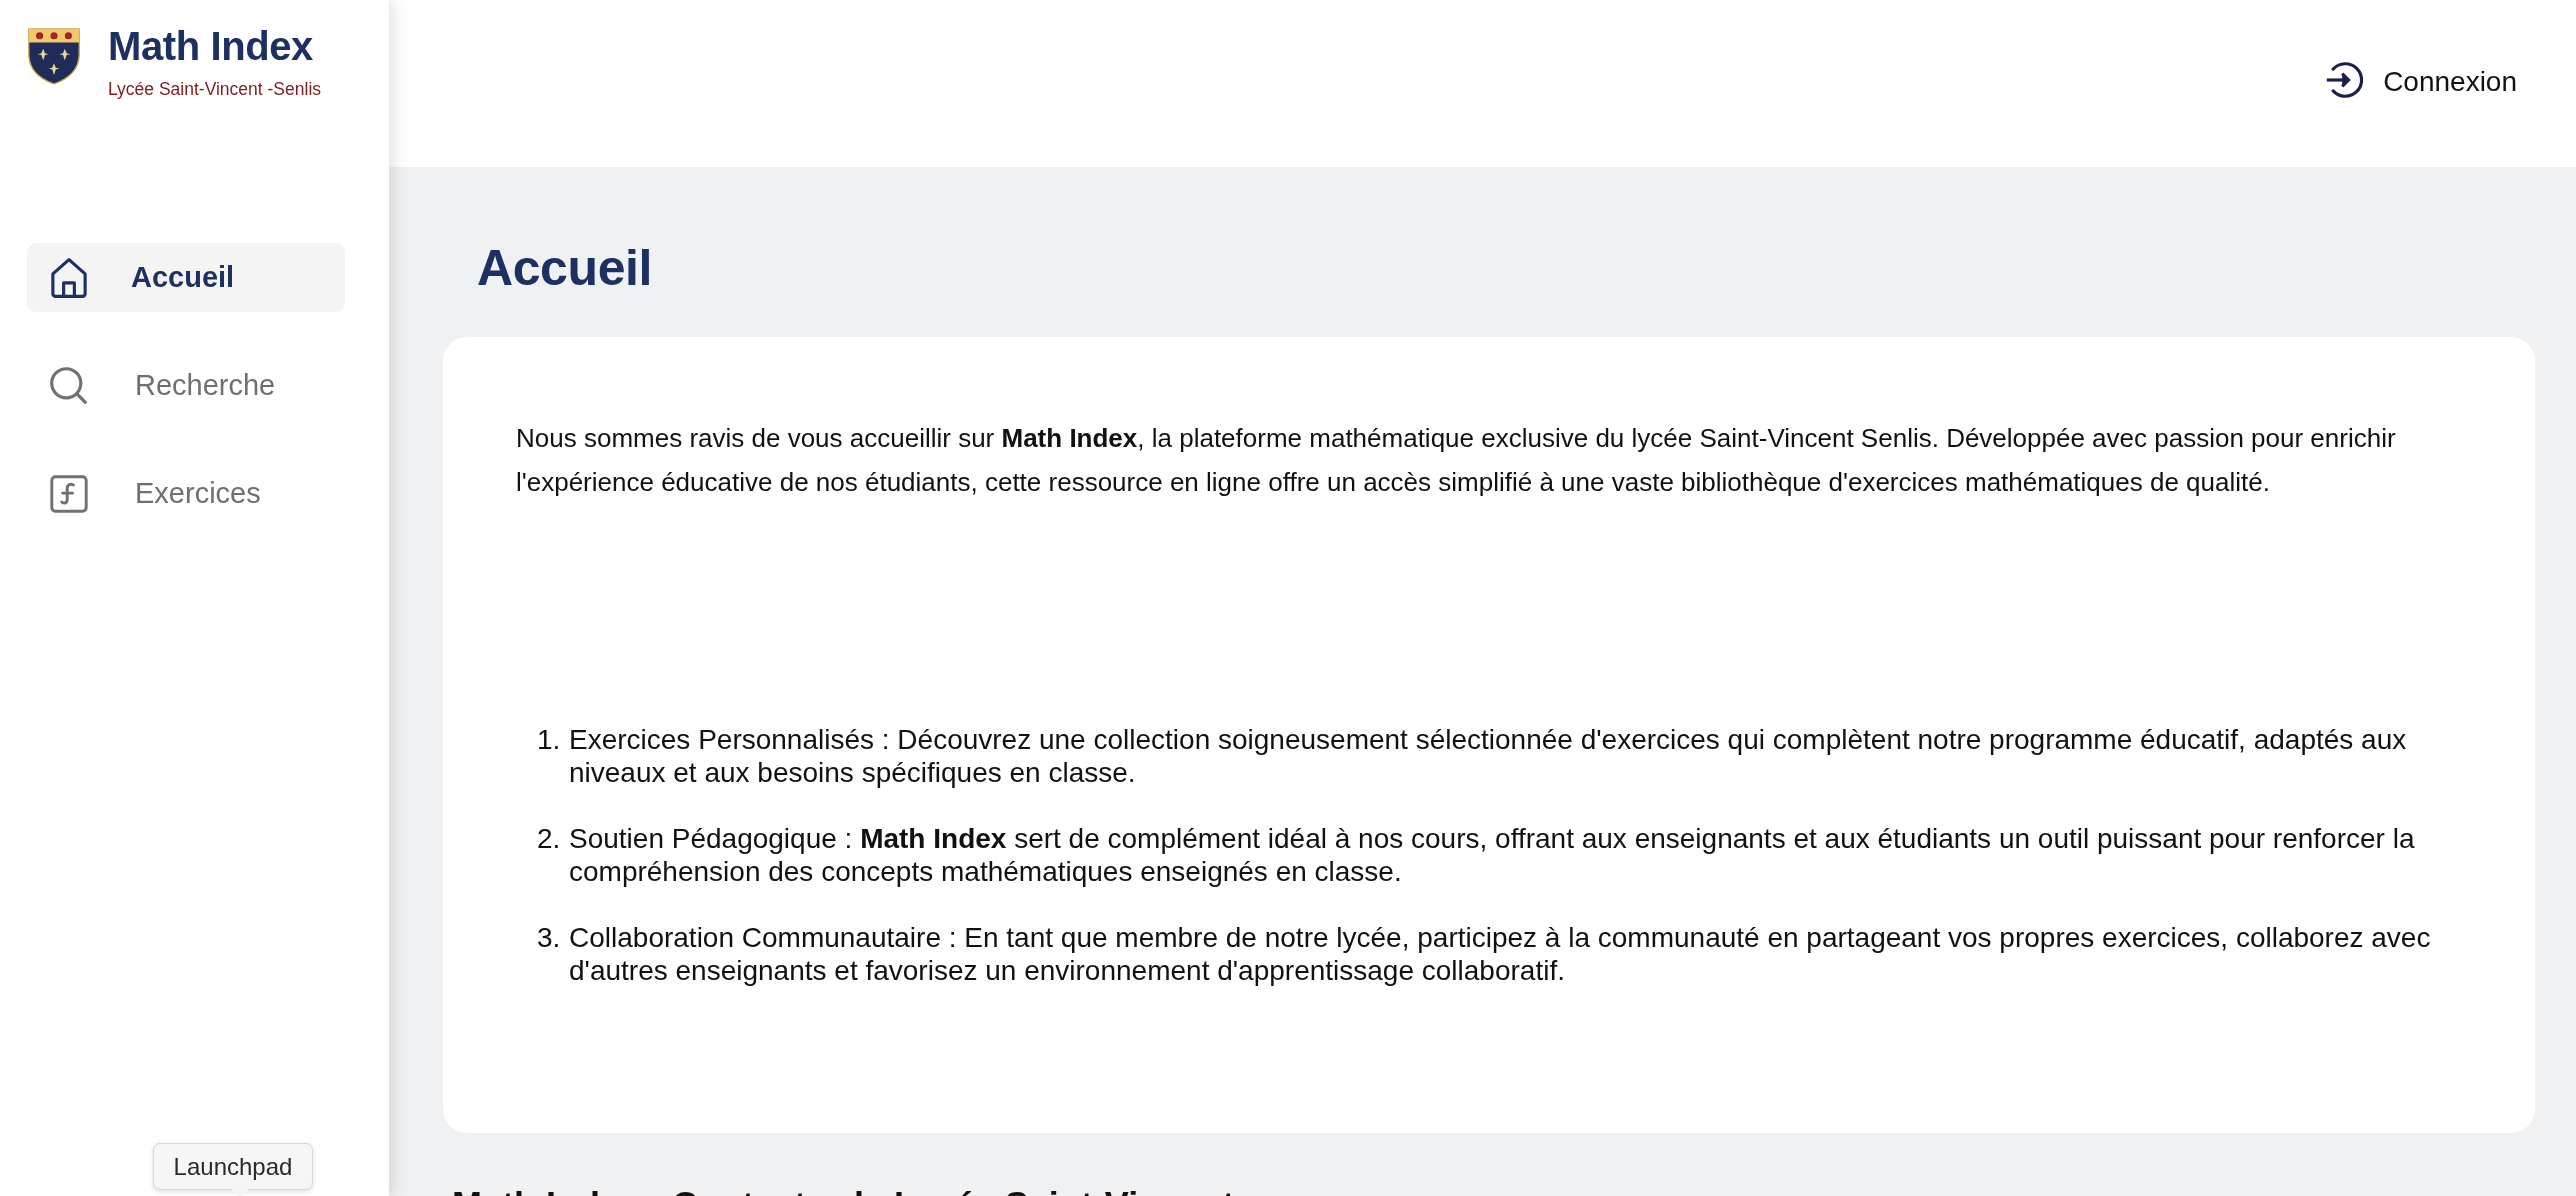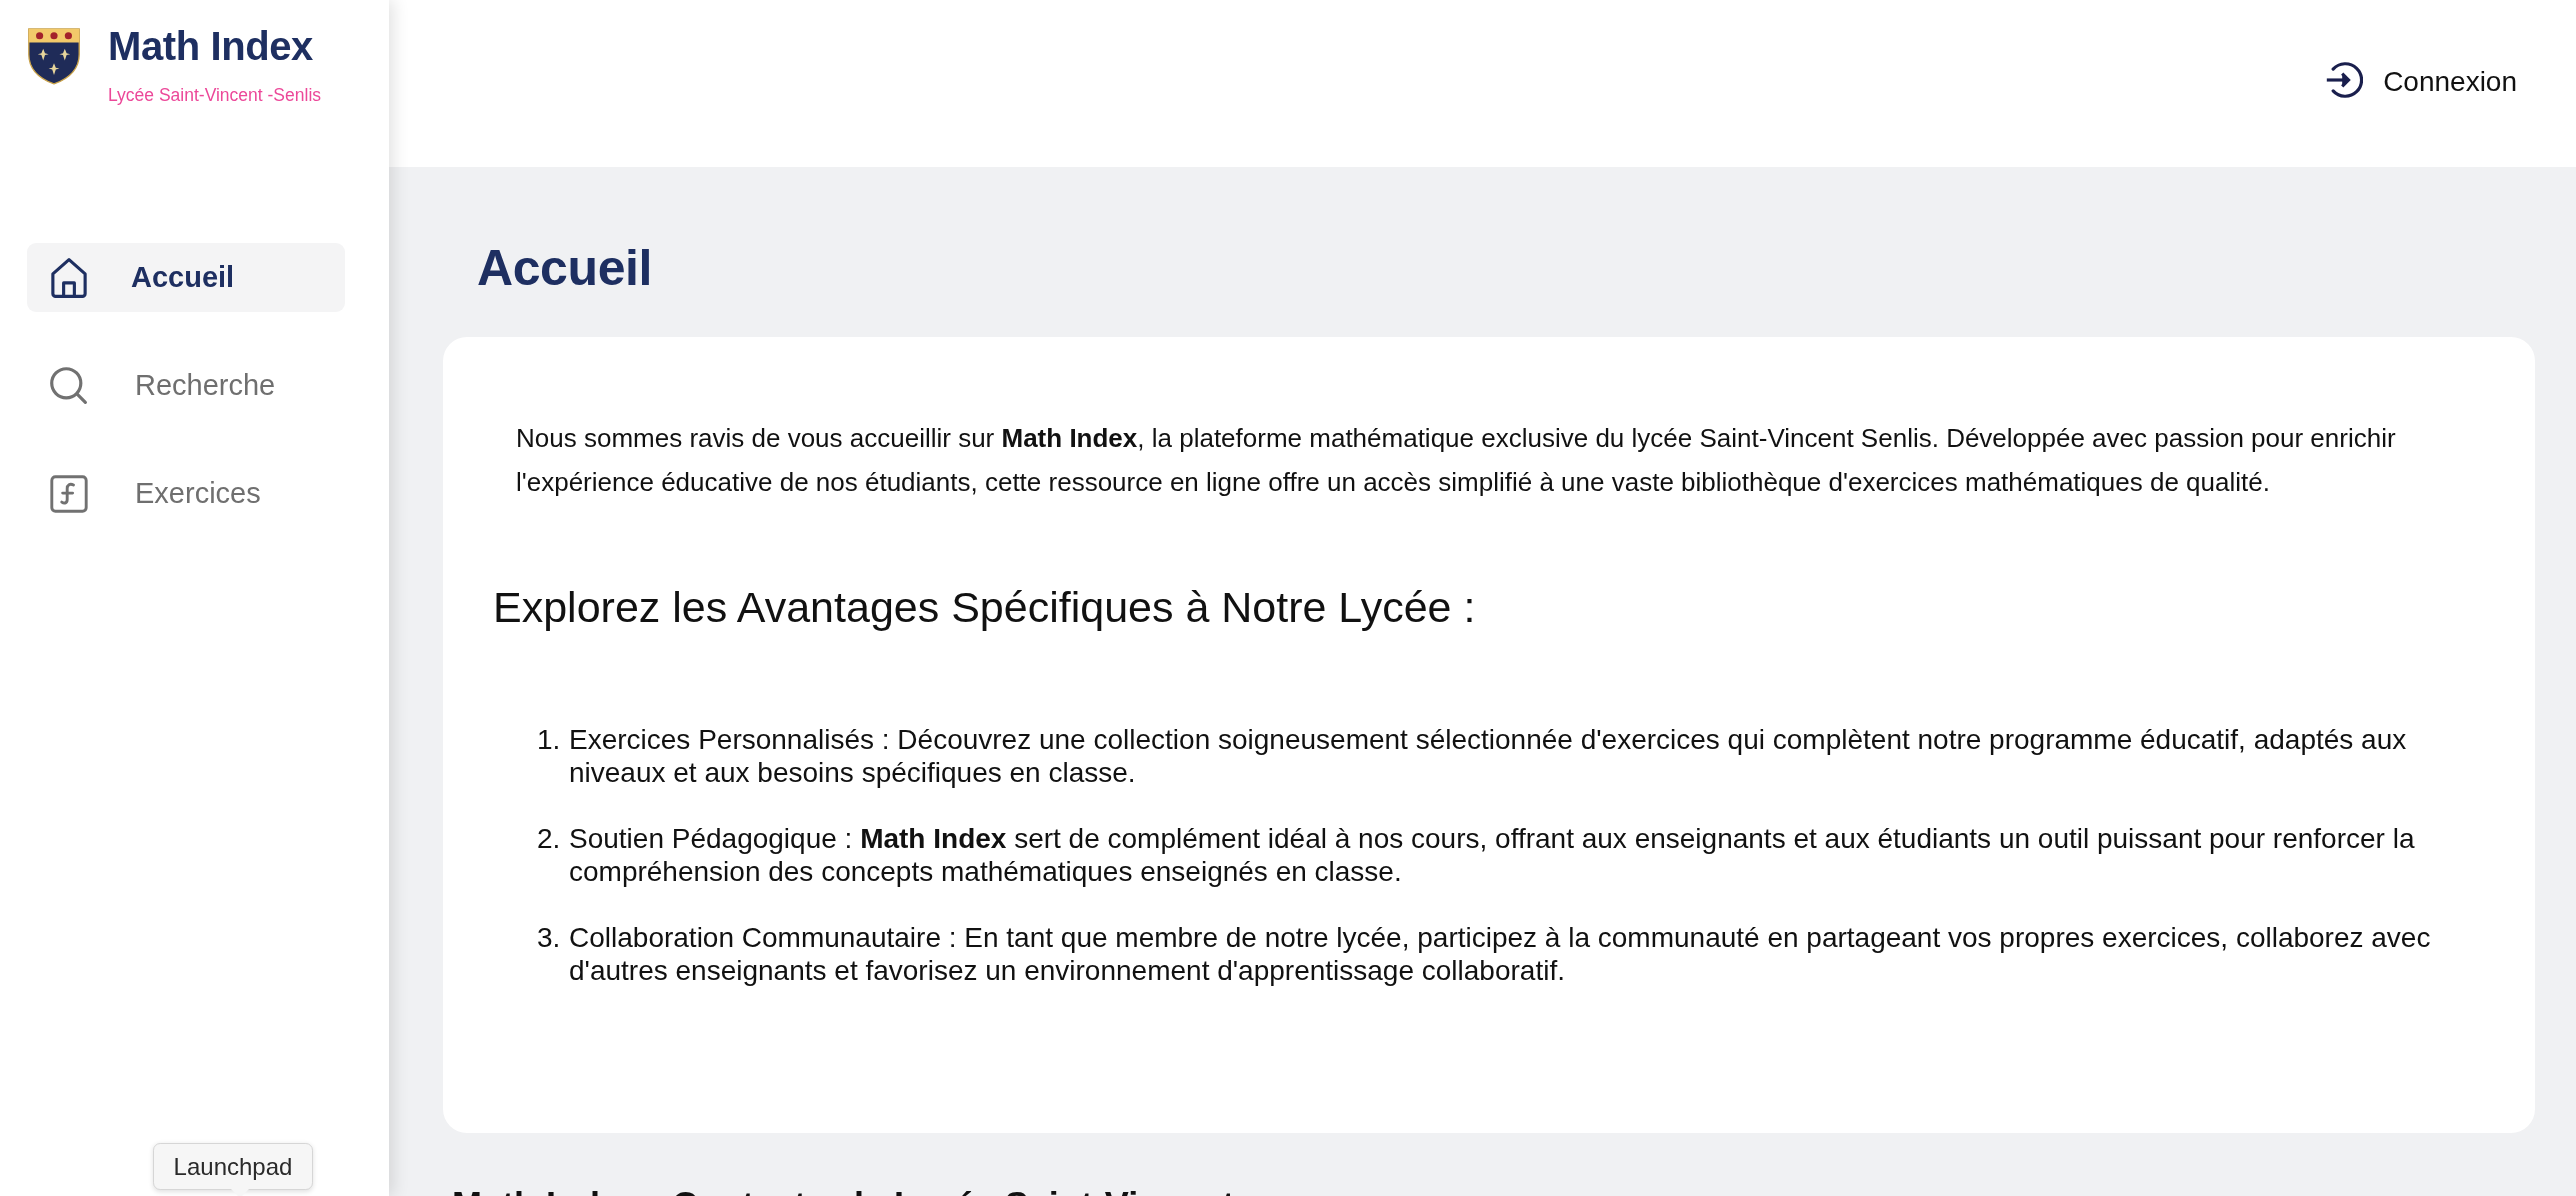--- a/index.html
+++ b/index.html
@@ -16,21 +16,21 @@
     background: #ffffff;
     box-shadow: 3.6px 0 16px rgba(0,0,0,0.12);
     z-index: 3;
   }
   .brand { position: absolute; left: 27px; top: 25px; display: flex; align-items: flex-start; }
   .shield { width: 54px; height: 58px; margin-top: 1.8px; }
   .brand-text { margin-left: 27px; }
   .brand-title {
     font-size: 40px; font-weight: bold; color: #1e2f61; line-height: 43px; letter-spacing: -0.4px;
   }
-  .brand-sub { font-size: 17.5px; color: #ec4899; line-height: 21.6px; margin-top: 17px; }
+  .brand-sub { font-size: 17.5px; color: #7f1d1d; line-height: 21.6px; margin-top: 11px; }
 
   .nav { position: absolute; left: 27px; top: 243px; width: 318px; }
   .nav-item {
     display: flex; align-items: center; height: 69px; border-radius: 9px;
     padding-left: 20px; cursor: pointer;
   }
   .nav-item.active { background: #f4f4f5; }
   .nav-item + .nav-item { margin-top: 39px; text-align: center; }
   .nav-icon { width: 43px; height: 43px; display: flex; align-items: center; justify-content: center; }
   .nav-label { margin-left: 45px; font-size: 29px; color: #6f6f6f; }
@@ -159,21 +159,20 @@
     </span>
     <span class="connexion-label">Connexion</span>
   </div>
 </header>
 
 <h1 class="page-title">Accueil</h1>
 
 <section class="card">
   <p class="intro"><span>Nous sommes ravis de vous accueillir sur </span><b>Math Index</b><span>, la plateforme mathématique exclusive du lycée Saint-Vincent Senlis. Développée avec passion pour enrichir l'expérience éducative de nos étudiants, cette ressource en ligne offre un accès simplifié à une vaste bibliothèque d'exercices mathématiques de qualité.</span></p>
 
-  <h2 class="section-heading">Explorez les Avantages Spécifiques à Notre Lycée :</h2>
 
   <ol class="features">
     <li>
       <span class="num">1.</span>
       <span>Exercices Personnalisés : Découvrez une collection soigneusement sélectionnée d'exercices qui complètent notre programme éducatif, adaptés aux niveaux et aux besoins spécifiques en classe.</span>
     </li>
     <li>
       <span class="num">2.</span>
       <span>Soutien Pédagogique : </span><b>Math Index</b><span> sert de complément idéal à nos cours, offrant aux enseignants et aux étudiants un outil puissant pour renforcer la compréhension des concepts mathématiques enseignés en classe.</span>
     </li>

